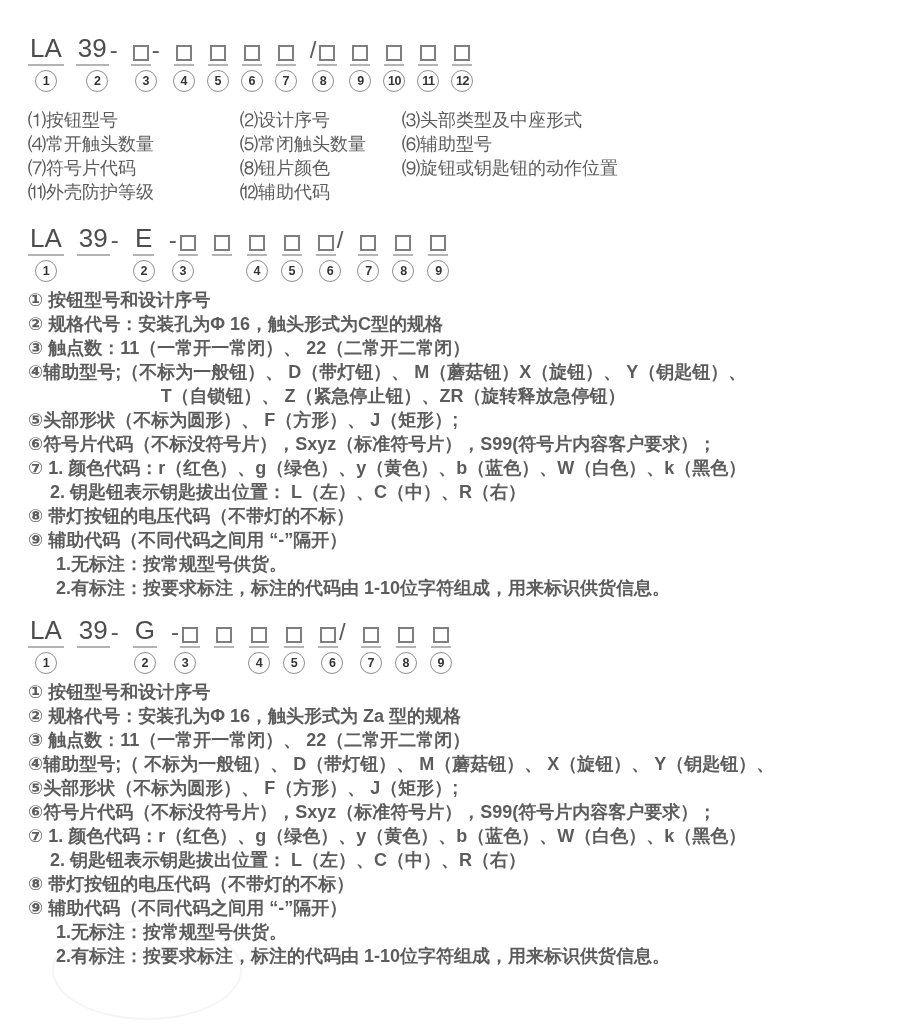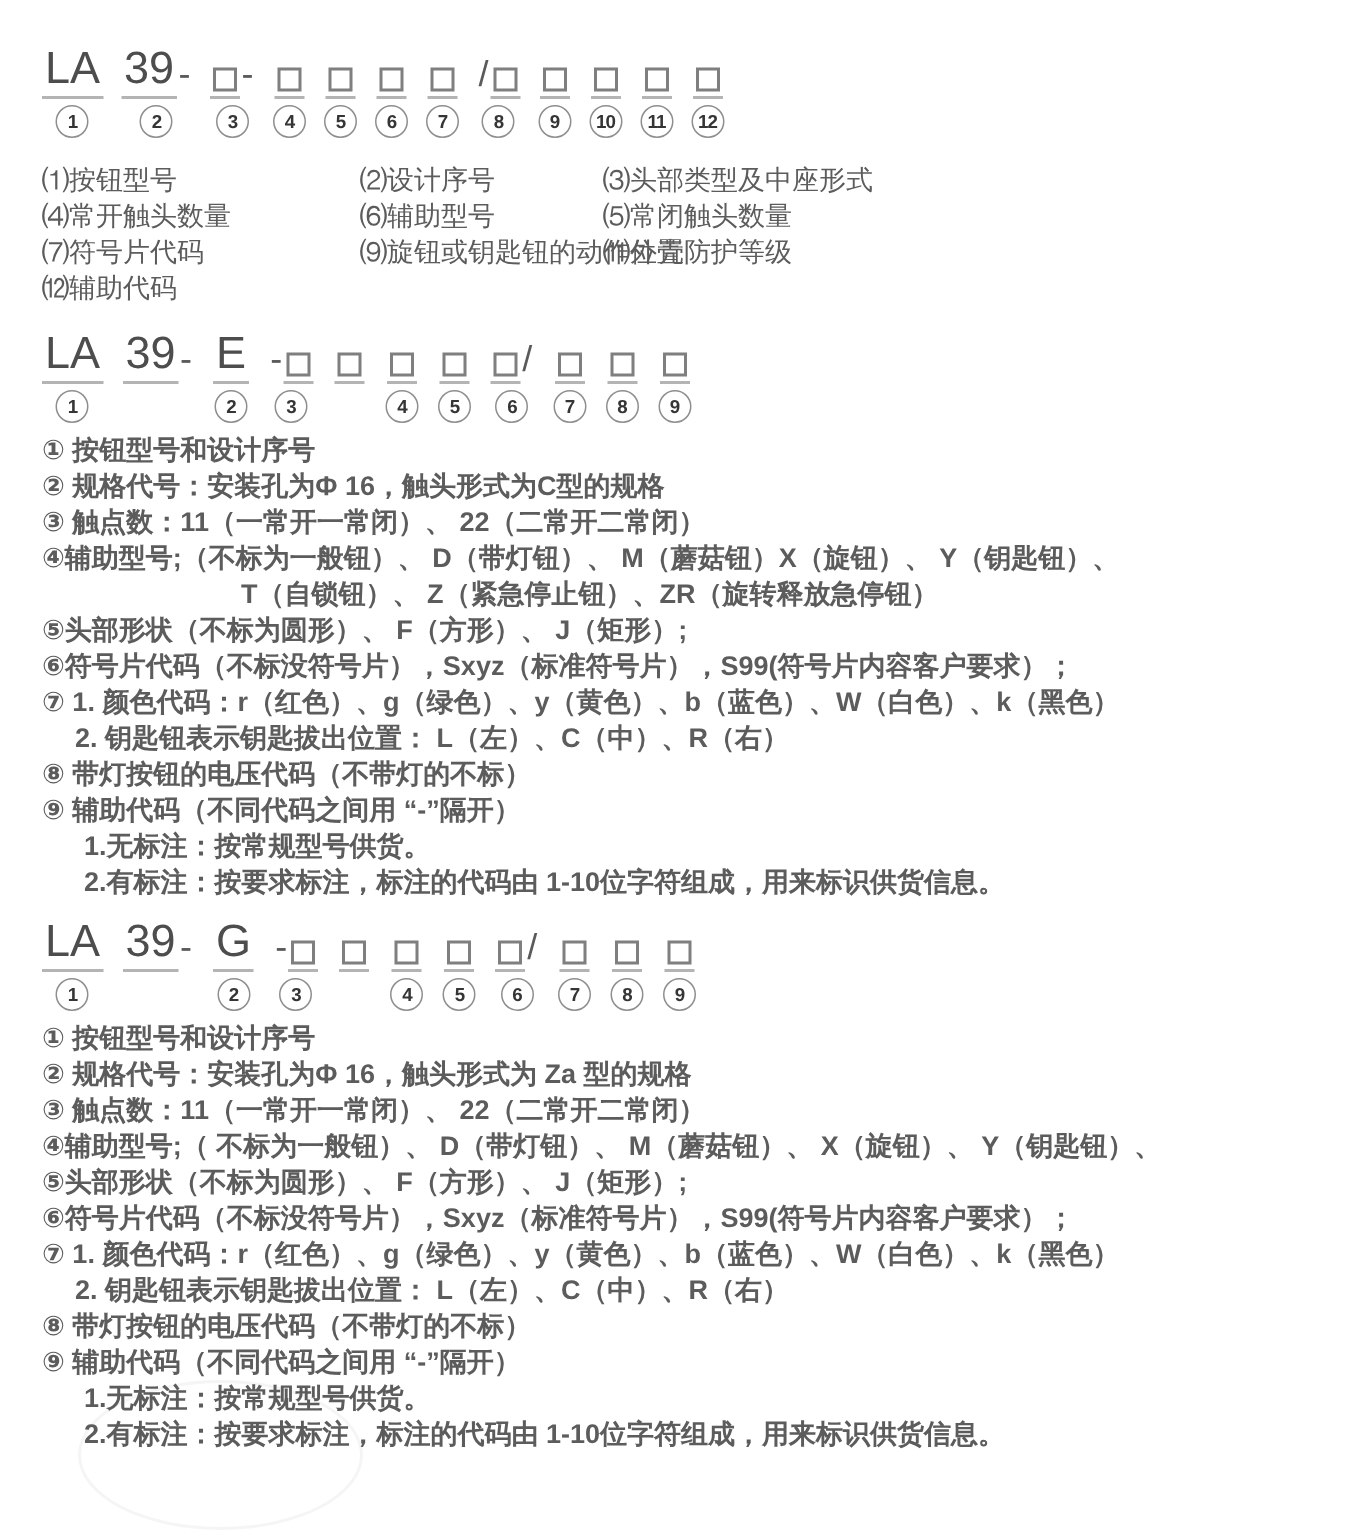--- a/index.html
+++ b/index.html
@@ -15,21 +15,21 @@
   .sec2 { top:224px; }
   .sec3 { top:616px; }
 
   
   .model-row { display:flex; align-items:flex-start; }
   .mrow1 { gap:12px; }
   .mrow2 { gap:13px; }
   .mcol { display:flex; flex-direction:column; align-items:center; }
   .top { height:32px; display:flex; align-items:flex-end; }
   .u { border-bottom:2px solid #b4b4b4; padding:0 2px 3px 2px; display:flex; align-items:flex-end; }
-  .tok-text { font-size:30px; line-height:1; color:#4d4d4d; letter-spacing:0; }
+  .tok-text { font-size:26px; line-height:1; color:#4d4d4d; letter-spacing:0; }
   .sq { width:16px; height:16px; border:2px solid #7f7f7f; background:#fff; }
   .joiner { font-size:24px; line-height:1; color:#5a5a5a; padding:0 1px 4px 1px; align-self:flex-end; }
   .circ {
     margin-top:4px; width:22px; height:22px; border:1.4px solid #8e8e8e; border-radius:50%;
     display:flex; align-items:center; justify-content:center;
     font-size:12.5px; font-weight:bold; color:#353535; letter-spacing:-0.5px;
   }
   .circ-spacer { margin-top:4px; width:22px; height:22px; }
 
   
@@ -152,23 +152,24 @@
           </div>
         <div class="circ">12</div>
       </div>
     </div>
 
     <div class="legend">
       <div>⑴按钮型号</div>
       <div>⑵设计序号</div>
       <div>⑶头部类型及中座形式</div>
       <div>⑷常开触头数量</div>
+      <div>⑸常闭触头数量</div>
       <div>⑹辅助型号</div>
-      <div>⑸常闭触头数量</div>
       <div>⑺符号片代码</div>
+      <div>⑻钮片颜色</div>
       <div>⑼旋钮或钥匙钮的动作位置</div>
       <div>⑾外壳防护等级</div>
       <div>⑿辅助代码</div>
     </div>
   </div>
 
   <div class="section sec2">
     <div class="model-row mrow2">
       <div class="mcol">
         <div class="top">

